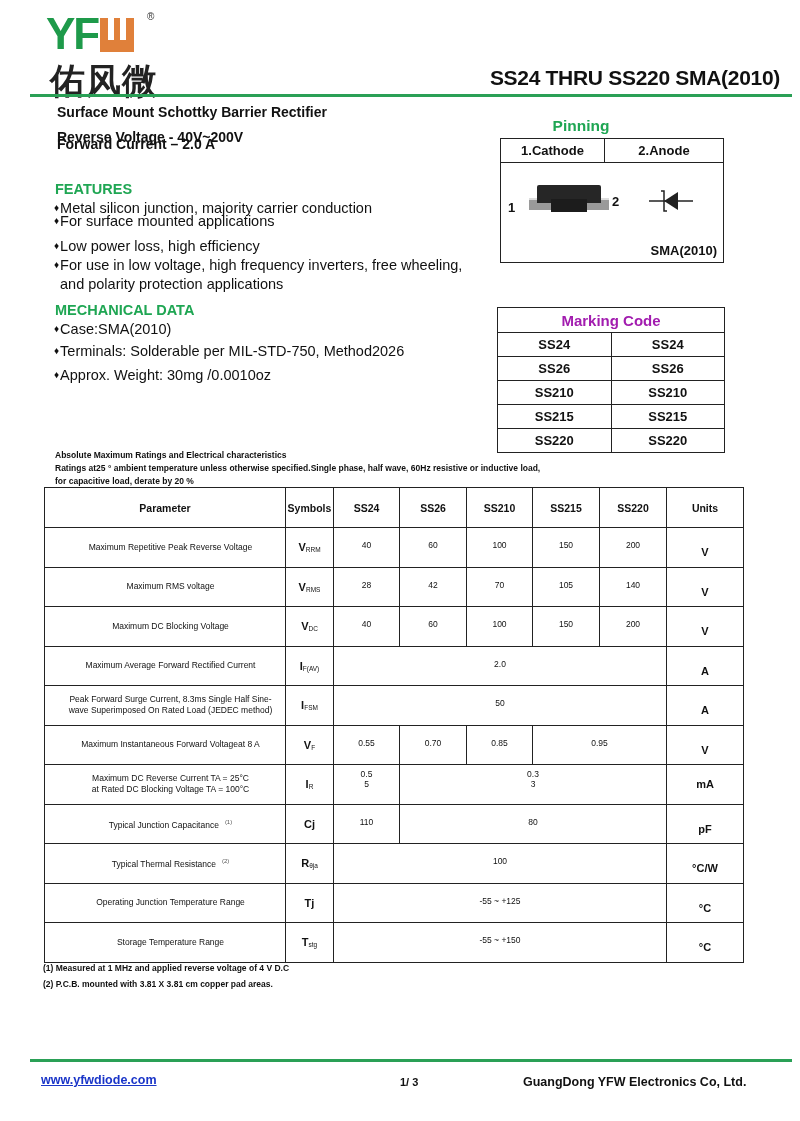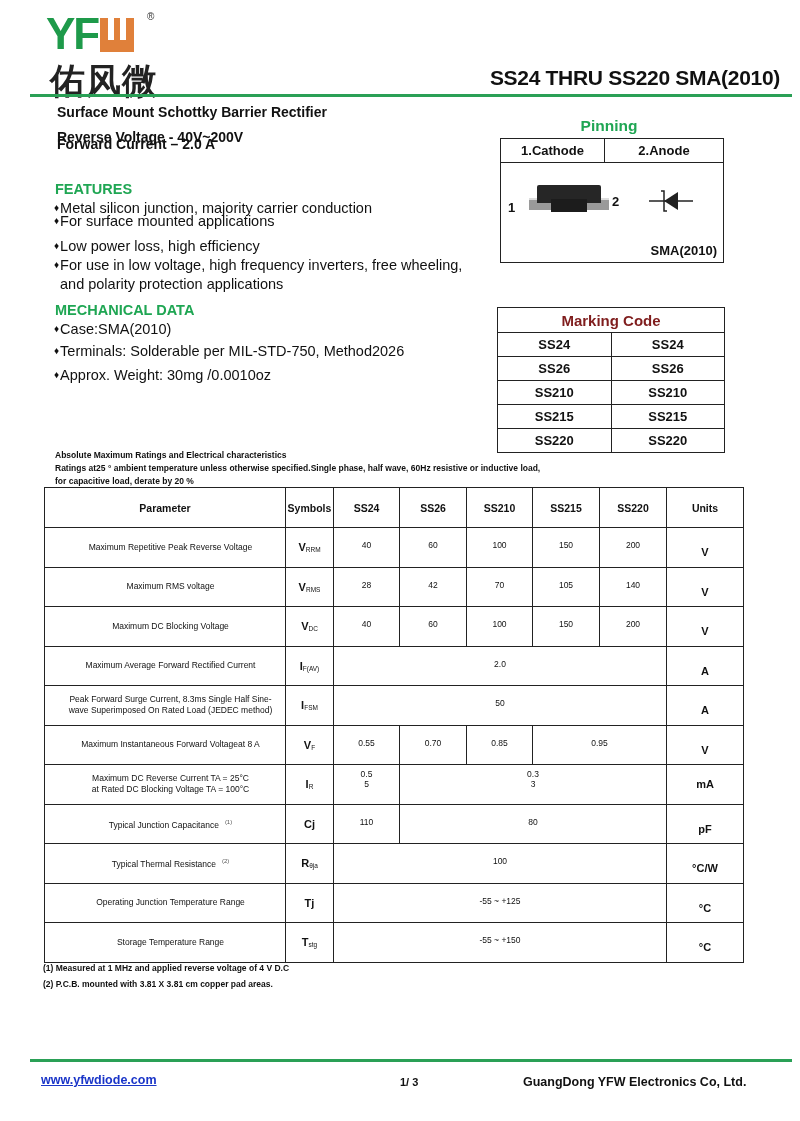--- a/index.html
+++ b/index.html
@@ -17,37 +17,37 @@
 
   .doc-title { right: 20px; top: 66px; font-size: 21px; font-weight: bold; letter-spacing: -0.3px; }
   .rule-top { left: 30px; top: 94px; width: 762px; height: 3px; background: #2aa056; }
 
   .subhead { left: 57px; font-size: 14px; font-weight: bold; }
   .green-head { color: #1fa653; font-weight: bold; font-size: 14.5px; }
   .feature { left: 54px; font-size: 14.5px; white-space: nowrap; }
   .bullet { font-size: 10px; position: relative; top: -2px; margin-right: 1px; }
 
   
-  .pinning-title { left: 496px; width: 226px; top: 117px; text-align: center; font-size: 15.5px; }
+  .pinning-title { left: 468px; width: 226px; top: 117px; text-align: center; font-size: 15.5px; }
   .pin-box { left: 500px; top: 138px; width: 224px; height: 125px; border: 1.5px solid #222; }
   .pin-head { display: flex; height: 24px; border-bottom: 1.5px solid #222; }
   .pin-head div { font-size: 13px; font-weight: bold; text-align: center; line-height: 23px; }
   .pin-head div:first-child { width: 104px; border-right: 1.5px solid #222; }
   .pin-head div:last-child { flex: 1; }
   .pin-num { font-size: 13px; font-weight: bold; }
   .chip-body { left: 36px; top: 46px; width: 64px; height: 18px; background: #262626; border-radius: 2px 2px 0 0; }
   .chip-lead-l { left: 28px; top: 59px; width: 26px; height: 12px; background: #9a9a9a; border-top: 2px solid #ddd; }
   .chip-lead-r { left: 82px; top: 59px; width: 26px; height: 12px; background: #9a9a9a; border-top: 2px solid #ddd; }
   .chip-mid { left: 50px; top: 60px; width: 36px; height: 13px; background: #1c1c1c; }
   .pkg-label { right: 6px; bottom: 4px; font-size: 13px; font-weight: bold; }
 
   
   .mark-table { left: 497px; top: 307px; width: 228px; border-collapse: collapse; position: absolute; }
   .mark-table td { border: 1.5px solid #222; text-align: center; font-size: 13px; font-weight: bold; height: 24px; }
-  .mark-table .mk-title { color: #7f1d1d; font-size: 15px; height: 25px; }
+  .mark-table .mk-title { color: #a21caf; font-size: 15px; height: 25px; }
 
   .ratings-note { left: 55px; font-size: 8.5px; font-weight: bold; white-space: nowrap; }
 
   
   .spec { position: absolute; left: 44px; top: 487px; border-collapse: collapse; table-layout: fixed; width: 699px; }
   .spec td, .spec th { border: 1.5px solid #222; font-size: 8.5px; text-align: center; vertical-align: middle; }
   .spec th { font-size: 10.5px; font-weight: bold; height: 40px; }
   .spec td.param { text-align: center; padding-left: 11px; font-size: 8.5px; line-height: 11px; }
   .spec td.sym { font-weight: bold; font-size: 11px; }
   .spec td.sym sub { font-size: 6.5px; font-weight: normal; vertical-align: -1px; }

